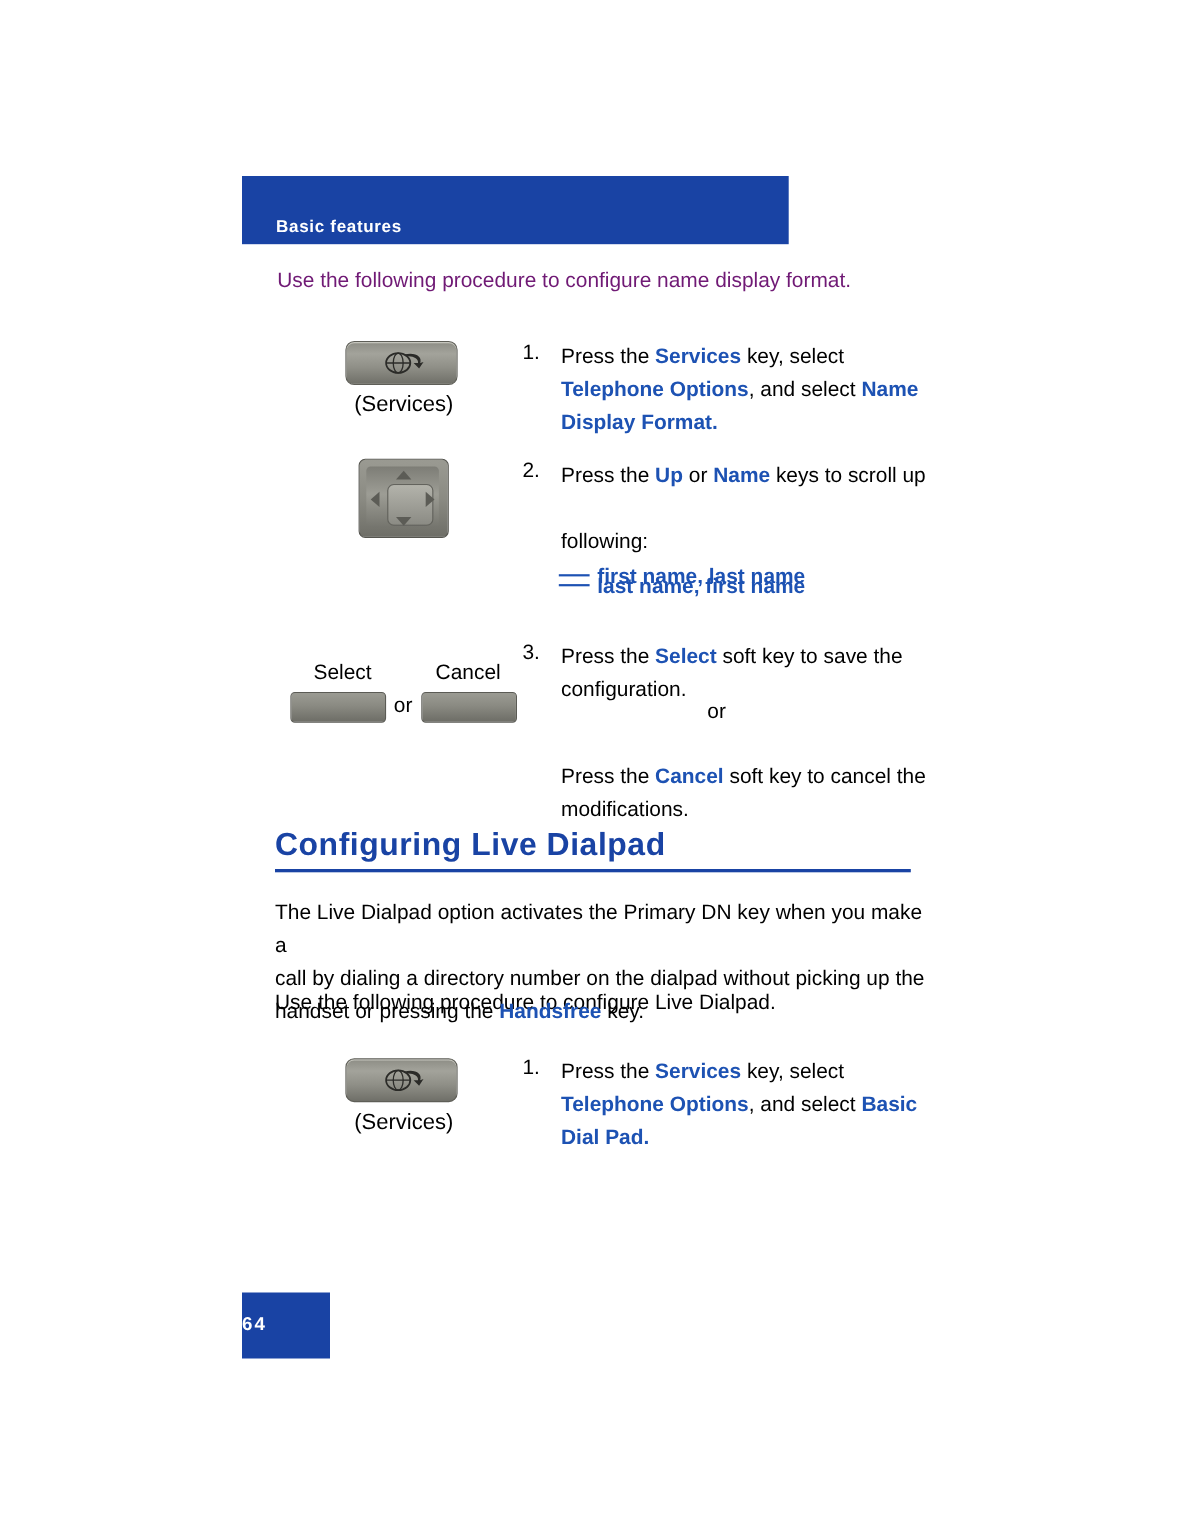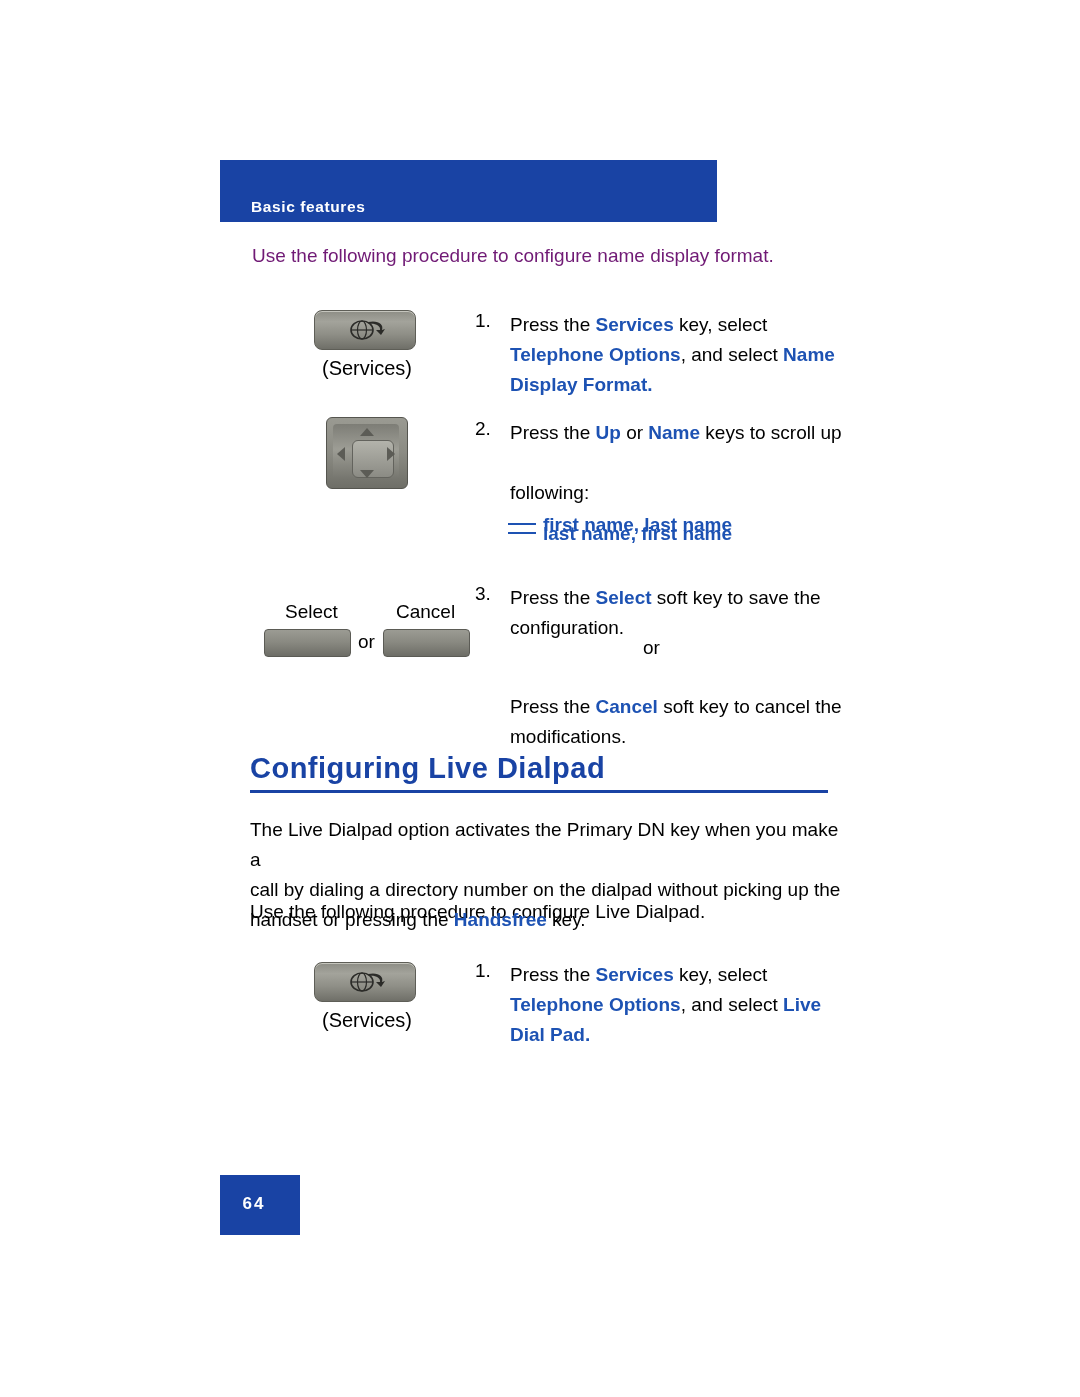--- a/index.html
+++ b/index.html
@@ -209,21 +209,20 @@
     top: 1175px;
     width: 80px;
     height: 60px;
     background: #1943a4;
   }
   .page-number-box .num-text {
     position: absolute;
     left: 0;
     top: 19px;
     width: 68px;
-    text-align: center;
     font-size: 17px;
     font-weight: bold;
     color: #ffffff;
     letter-spacing: 2px;
   }
 
   .dash-item {
     position: absolute;
     font-size: 19px;
     font-weight: bold;
@@ -325,21 +324,21 @@
       <ellipse cx="18" cy="11" rx="4.5" ry="9" fill="none" stroke="#2b2b28" stroke-width="1.2"></ellipse>
       <line x1="7" y1="11" x2="29" y2="11" stroke="#2b2b28" stroke-width="1.2"></line>
       <path d="M24 3 C34 1, 40 5, 38 11 L41 10 L37 16 L32 11 L36 11 C37 7, 31 4, 25 5 Z" fill="#2b2b28"></path>
     </svg>
   </div>
   <div class="services-label" style="left:322px; top:1009px;">(Services)</div>
 
   <div class="num" style="left:475px; top:960px;">1.</div>
   <div class="step" style="left:510px; top:960px; width:340px;">
     <span class="blk">Press the </span><span class="blue">Services</span><span class="blk"> key, select</span><br>
-    <span class="blue">Telephone Options</span><span class="blk">, and select </span><span class="blue">Live</span><br>
+    <span class="blue">Telephone Options</span><span class="blk">, and select </span><span class="blue">Basic</span><br>
     <span class="blue">Dial Pad.</span>
   </div>
 
   <div class="page-number-box">
     <div class="num-text">64</div>
   </div>
 
 </div>
 
 </body></html>

